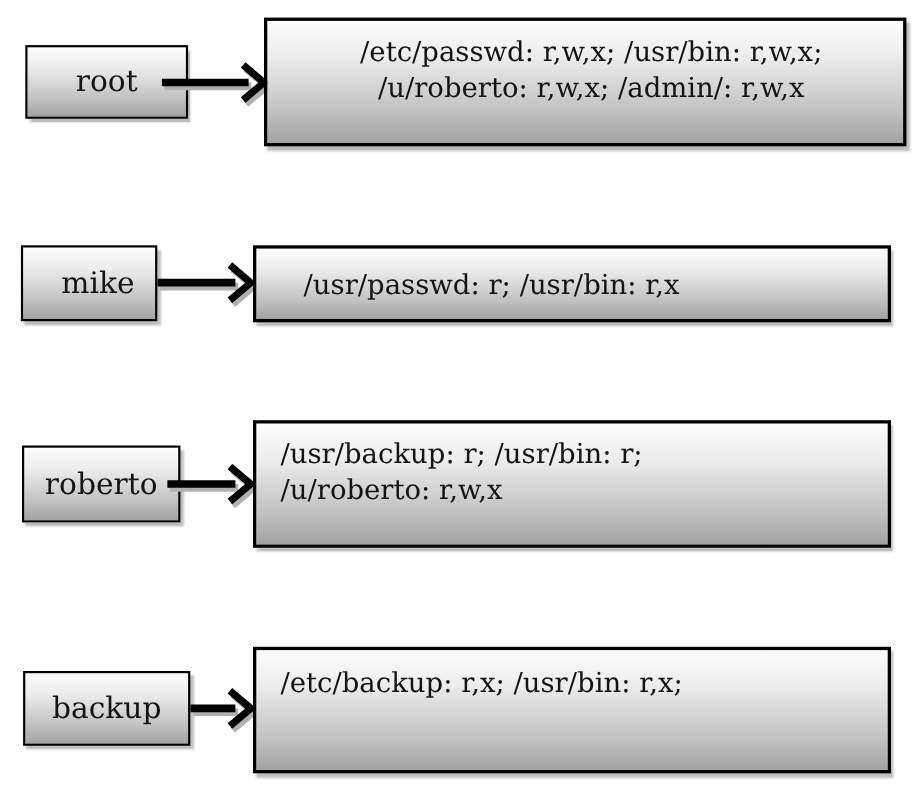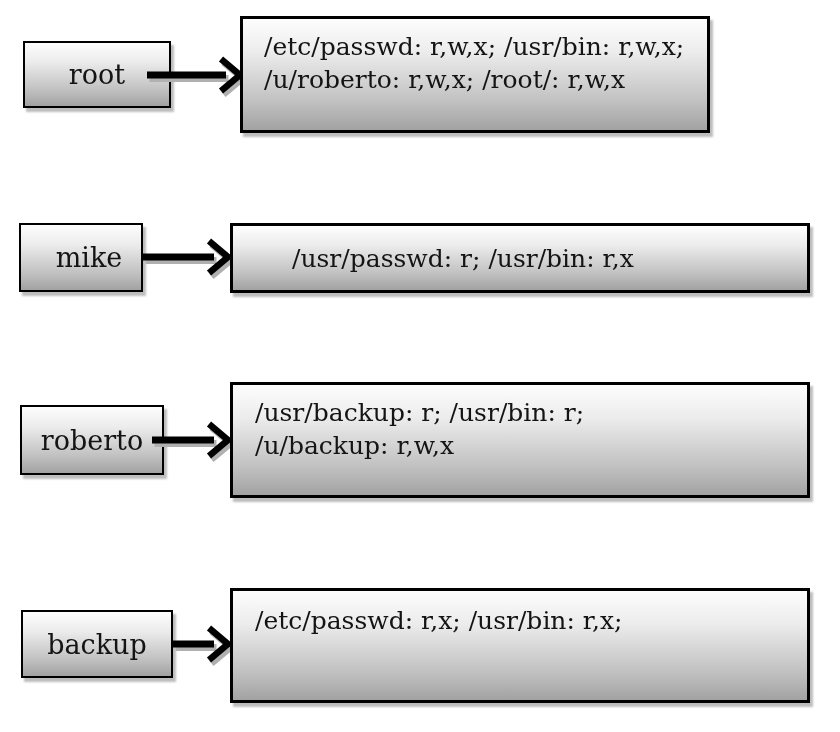--- a/index.html
+++ b/index.html
@@ -27,25 +27,25 @@
     font-size: 27px;
   }
   .acl-box {
     font-size: 25px;
     line-height: 33px;
     white-space: nowrap;
   }
   .acl-line { display: block; }
   
   .r1-user { left: 23px;  top: 41px;  width: 148px; height: 67px; }
-  .r1-acl  { left: 240px; top: 16px;  width: 470px; height: 117px; padding: 11px 10px 0 21px; }
+  .r1-acl  { left: 240px; top: 16px;  width: 584px; height: 117px; padding: 11px 10px 0 21px; text-align: center; }
   .r1-arrow{ left: 147px; top: 51px; }
   
   .r2-user { left: 19px;  top: 223px; width: 124px; height: 69px; padding-left: 16px; }
-  .r2-acl  { left: 230px; top: 223px; width: 580px; height: 70px; display: flex; align-items: center; padding-left: 59px; }
+  .r2-acl  { left: 230px; top: 223px; width: 580px; height: 70px; display: flex; align-items: center; padding-left: 43px; }
   .r2-arrow{ left: 143px; top: 233px; }
   
   .r3-user { left: 20px;  top: 405px; width: 144px; height: 70px; }
   .r3-acl  { left: 230px; top: 382px; width: 580px; height: 116px; padding: 11px 10px 0 22px; }
   .r3-arrow{ left: 152px; top: 416px; }
   
   .r4-user { left: 21px;  top: 610px; width: 152px; height: 68px; }
   .r4-acl  { left: 230px; top: 588px; width: 580px; height: 115px; padding: 13px 10px 0 22px; }
   .r4-arrow{ left: 173px; top: 620px; }
   .arrow { position: absolute; }
@@ -63,21 +63,21 @@
       <line x1="0" y1="24" x2="79" y2="24" stroke-width="7"></line>
       <polyline points="74,8 93,24 74,40" stroke-width="6.5"></polyline>
     </g>
     <g stroke="#000000" fill="none">
       <line x1="0" y1="24" x2="79" y2="24" stroke-width="7"></line>
       <polyline points="74,8 93,24 74,40" stroke-width="6.5"></polyline>
     </g>
   </svg>
   <div class="gbox acl-box r1-acl">
     <span class="acl-line">/etc/passwd: r,w,x; /usr/bin: r,w,x;</span>
-    <span class="acl-line">/u/roberto: r,w,x; /root/: r,w,x</span>
+    <span class="acl-line">/u/roberto: r,w,x; /admin/: r,w,x</span>
   </div>
 
   <div class="gbox user-box r2-user">
     <span>mike</span>
   </div>
   <svg class="arrow r2-arrow" width="90" height="48" viewBox="0 0 90 48">
     <g transform="translate(2.5,3.5)" stroke="#b0b0b0" fill="none">
       <line x1="0" y1="24" x2="71" y2="24" stroke-width="7"></line>
       <polyline points="66,8 85,24 66,40" stroke-width="6.5"></polyline>
     </g>
@@ -98,33 +98,33 @@
       <line x1="0" y1="24" x2="62" y2="24" stroke-width="7"></line>
       <polyline points="57,8 76,24 57,40" stroke-width="6.5"></polyline>
     </g>
     <g stroke="#000000" fill="none">
       <line x1="0" y1="24" x2="62" y2="24" stroke-width="7"></line>
       <polyline points="57,8 76,24 57,40" stroke-width="6.5"></polyline>
     </g>
   </svg>
   <div class="gbox acl-box r3-acl">
     <span class="acl-line">/usr/backup: r; /usr/bin: r;</span>
-    <span class="acl-line">/u/backup: r,w,x</span>
+    <span class="acl-line">/u/roberto: r,w,x</span>
   </div>
 
   <div class="gbox user-box r4-user">
     <span>backup</span>
   </div>
   <svg class="arrow r4-arrow" width="60" height="48" viewBox="0 0 60 48">
     <g transform="translate(2.5,3.5)" stroke="#b0b0b0" fill="none">
       <line x1="0" y1="24" x2="41" y2="24" stroke-width="7"></line>
       <polyline points="36,8 55,24 36,40" stroke-width="6.5"></polyline>
     </g>
     <g stroke="#000000" fill="none">
       <line x1="0" y1="24" x2="41" y2="24" stroke-width="7"></line>
       <polyline points="36,8 55,24 36,40" stroke-width="6.5"></polyline>
     </g>
   </svg>
   <div class="gbox acl-box r4-acl">
-    <span class="acl-line">/etc/passwd: r,x; /usr/bin: r,x;</span>
+    <span class="acl-line">/etc/backup: r,x; /usr/bin: r,x;</span>
   </div>
 
 </div>
 
 </body></html>

